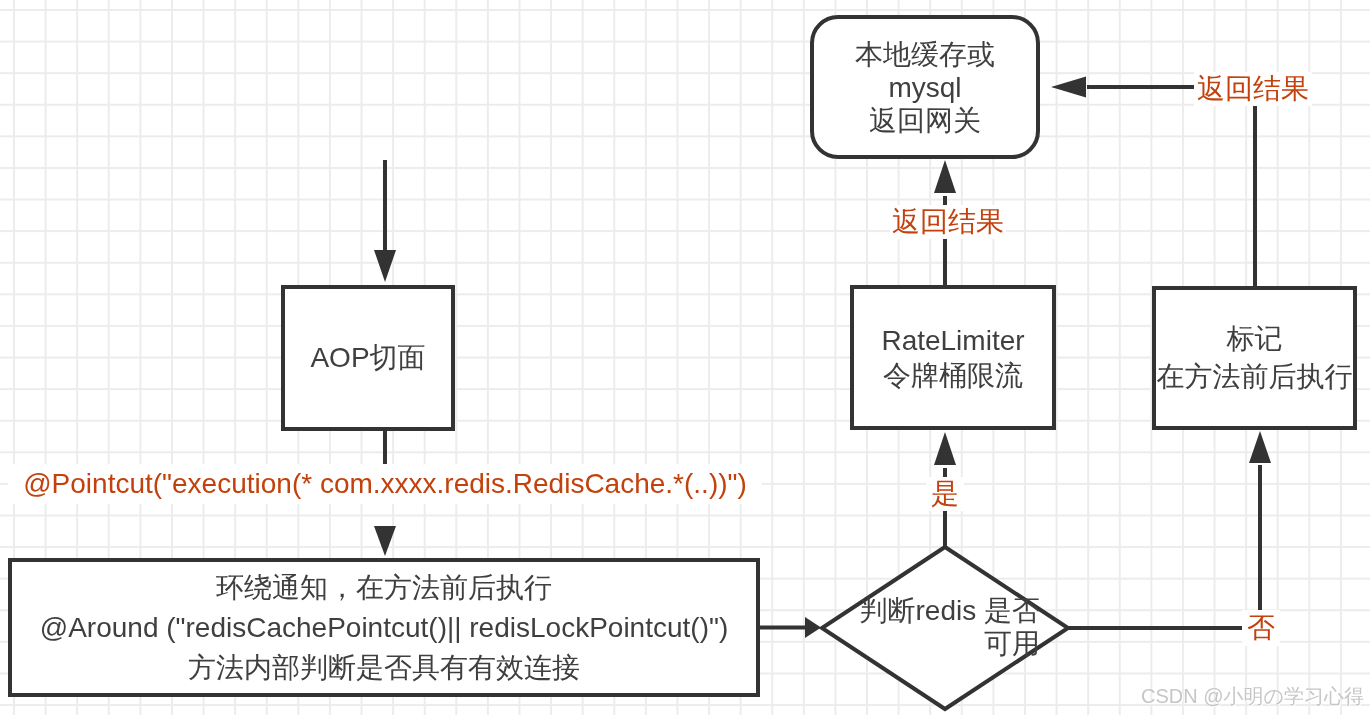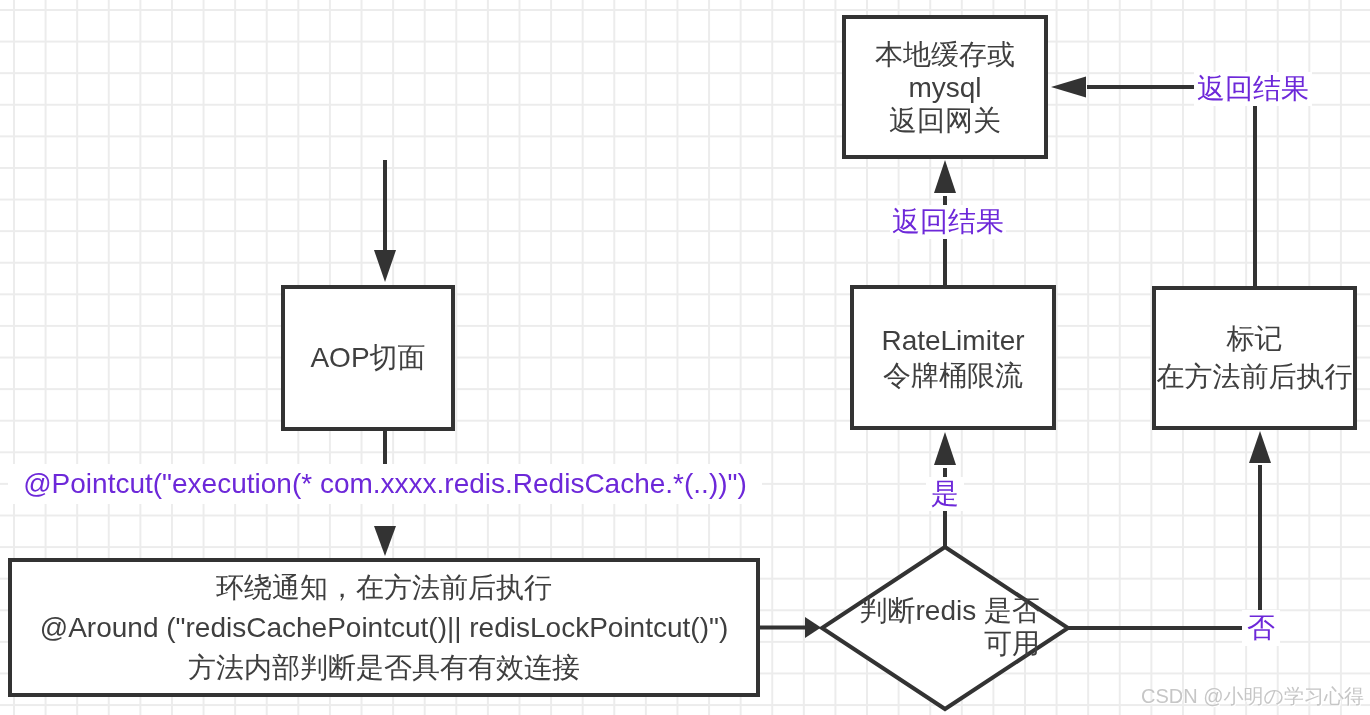--- a/index.html
+++ b/index.html
@@ -31,33 +31,33 @@
     color:#3f3f3f;
     z-index:2;
   }
   .node .ln{display:block;white-space:nowrap;}
   .node-redis{left:281px;top:16px;width:206px;height:144px;}
   .node-aop{left:281px;top:285px;width:174px;height:146px;}
   .node-around{left:8px;top:558px;width:752px;height:139px;}
   .node-around .ln{line-height:40px;}
   .node-rate{left:850px;top:285px;width:206px;height:145px;}
   .node-rate .ln{line-height:35px;}
-  .node-cache{left:842px;top:15px;width:206px;height:144px;}
+  .node-cache{left:810px;top:15px;width:230px;height:144px;border-radius:28px;}
   .node-cache .ln{line-height:33px;}
   .node-fault{left:1152px;top:286px;width:205px;height:144px;}
   .node-fault .ln{line-height:38px;}
   .decision-label{
     position:absolute;left:850px;top:594px;width:190px;
     text-align:right;font-size:28px;line-height:33px;z-index:2;
   }
   .edge-label{
     position:absolute;
     background:#ffffff;
     font-size:28px;
-    color:#6d28d9;
+    color:#c2410c;
     text-align:center;
     white-space:nowrap;
     z-index:3;
     display:flex;align-items:center;justify-content:center;
   }
   .lbl-intercept{left:329px;top:207px;width:116px;height:34px;}
   .lbl-pointcut{left:8px;top:464px;width:754px;height:40px;}
   .lbl-yes{left:926px;top:477px;width:38px;height:34px;}
   .lbl-no{left:1242px;top:610px;width:38px;height:36px;}
   .lbl-return-mid{left:890px;top:205px;width:116px;height:34px;}

